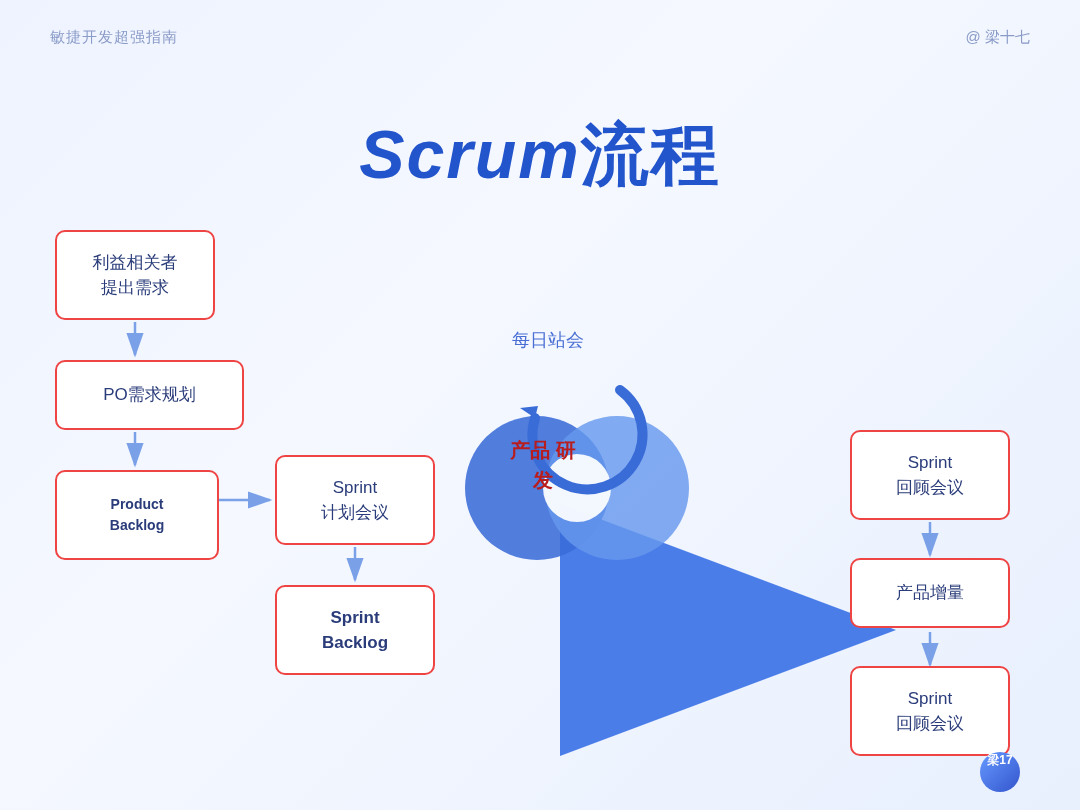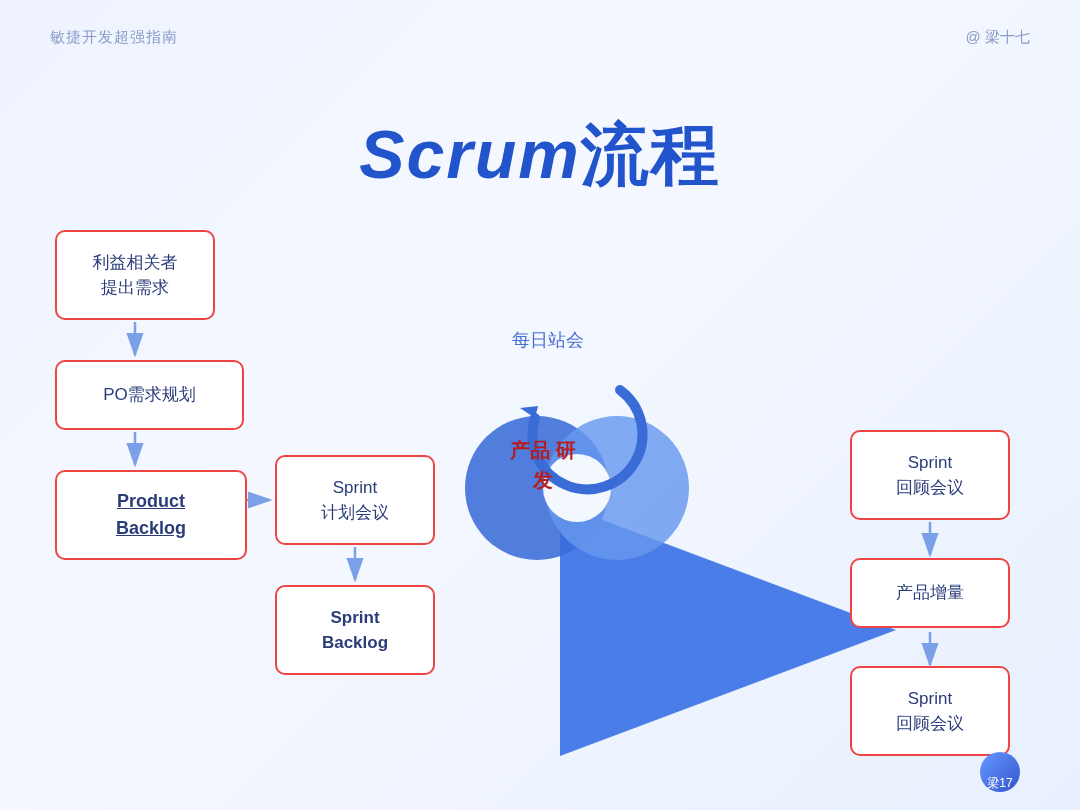--- a/index.html
+++ b/index.html
@@ -107,25 +107,25 @@
       align-items: center;
       gap: 8px;
     }
 
     .watermark-avatar {
       width: 40px;
       height: 40px;
       border-radius: 50%;
       background: linear-gradient(135deg, #6699ff, #3355cc);
       display: flex;
-      align-items: flex-end;
+      align-items: flex-start;
       justify-content: center;
       color: white;
       font-size: 12px;
-      font-weight: normal;
+      font-weight: bold;
     }
   </style>
 </head>
 <body>
 
 <div class="header-left">敏捷开发超强指南</div>
 <div class="header-right">@ 梁十七</div>
 
 <div class="main-title">
   <span class="en">Scrum</span><span>流程</span>
@@ -189,21 +189,21 @@
 </div>
 
 <div class="flow-box" style="left: 55px; top: 230px; width: 160px; height: 90px; font-size: 17px;">
   利益相关者<br>提出需求
 </div>
 
 <div class="flow-box" style="left: 55px; top: 360px; width: 189px; height: 70px; font-size: 17px;">
   PO需求规划
 </div>
 
-<div class="flow-box" style="left: 55px; top: 470px; width: 192px; height: 90px; font-size: 18px; font-weight: 700; text-decoration: underline;">
+<div class="flow-box" style="left: 55px; top: 470px; width: 164px; height: 90px; font-size: 14px; font-weight: 700;">
   Product<br>Backlog
 </div>
 
 <div class="flow-box" style="left: 275px; top: 455px; width: 160px; height: 90px; font-size: 17px;">
   Sprint<br>计划会议
 </div>
 
 <div class="flow-box" style="left: 275px; top: 585px; width: 160px; height: 90px; font-size: 17px; font-weight: 700;">
   Sprint<br>Backlog
 </div>

